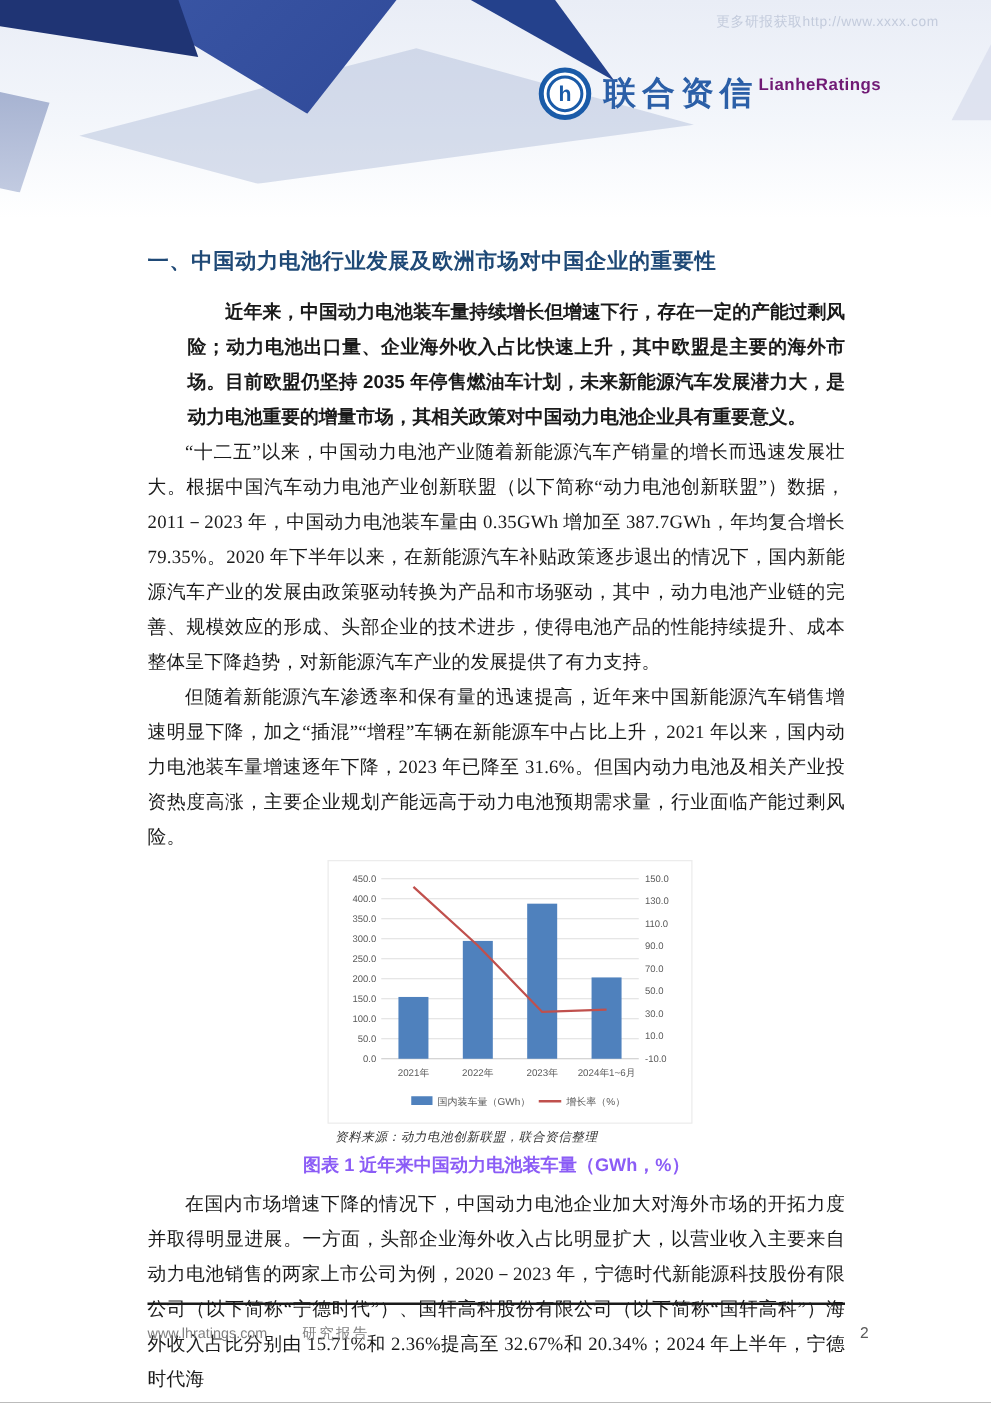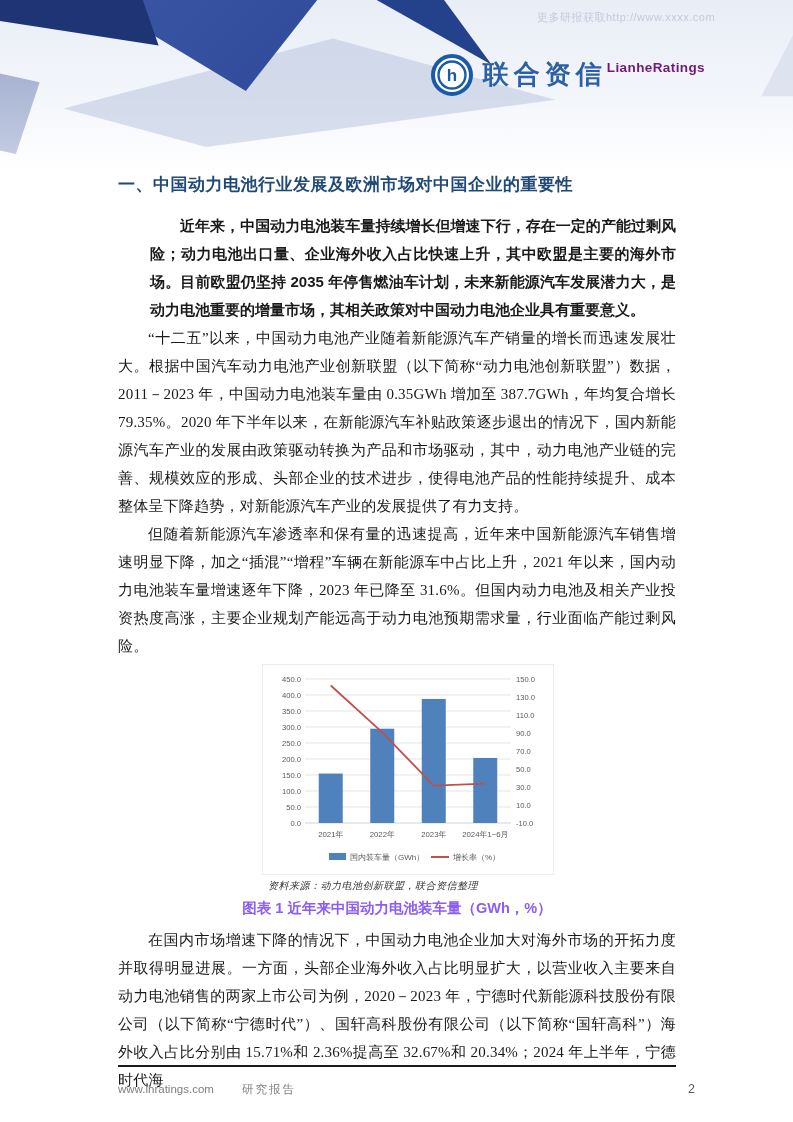--- a/index.html
+++ b/index.html
@@ -19,44 +19,44 @@
   .sh-c{background:#24418C;clip-path:polygon(47.5% 0,56% 0,62% 37%);}
   .sh-d{background:#AEBAD6;opacity:.45;
     clip-path:polygon(8% 62%,42% 22%,70% 57%,26% 84%);}
   .sh-e{background:linear-gradient(180deg,#8E9DC3 0%,#C9D1E5 100%);
     clip-path:polygon(0 42%,5% 47%,2% 88%,0 86%);}
   .sh-f{background:#D9DEED;opacity:.8;
     clip-path:polygon(96% 55%,100% 20%,100% 55%);}
   
   .watermark{position:absolute;top:10px;right:6px;width:250px;
     font-family:"Liberation Sans",sans-serif;font-size:11px;color:#C3CBDC;
-    letter-spacing:.5px;text-align:left;}
+    letter-spacing:.5px;text-align:center;}
   
   .logo{position:absolute;top:52px;right:88px;display:flex;align-items:center;gap:8px;}
   .logo-text{display:flex;line-height:1.05;}
   .logo-cn{font-family:"Liberation Sans",sans-serif;font-weight:bold;
     font-size:26px;color:#2B5FA7;letter-spacing:5px;}
   .logo-en{font-family:"Liberation Sans",sans-serif;font-weight:bold;
     font-size:13.5px;color:#701a75;letter-spacing:.4px;}
   
-  .content{position:absolute;top:173px;left:118px;width:558px;}
+  .content{position:absolute;top:197px;left:118px;width:558px;}
   h1.sec{margin:0 0 16px 0;font-family:"Liberation Sans",sans-serif;
     font-weight:bold;font-size:17px;color:#1F4976;letter-spacing:.5px;}
   p.body{margin:0;font-size:15px;line-height:28px;text-align:justify;
     text-indent:2em;letter-spacing:.2px;}
   p.body.bold{font-weight:bold;font-family:"Liberation Sans",sans-serif;letter-spacing:0;margin-left:32px;}
   
   .figure{margin:6px 0 0 144px;width:292px;}
   .chart-box{width:292px;height:211px;background:#fff;border:1px solid #ECECEC;box-sizing:border-box;}
   .src-note{margin:4px 0 0 6px;font-style:italic;font-size:10px;color:#333;
     letter-spacing:.5px;white-space:nowrap;}
   .fig-caption{margin:6px 0 8px 0;text-align:center;
     font-family:"Liberation Sans",sans-serif;font-weight:bold;font-size:14.5px;color:#8b5cf6;}
   
-  .footer{position:absolute;left:118px;right:98px;bottom:25px;}
+  .footer{position:absolute;left:118px;right:98px;bottom:48px;}
   .footer-line{height:2px;background:#1a1a1a;margin-right:19px;}
   .footer-row{display:flex;align-items:baseline;margin-top:15px;
     font-family:"Liberation Sans",sans-serif;font-size:11.5px;color:#7f7f7f;}
   .footer-row .doc{margin-left:28px;letter-spacing:2px;}
   .footer-row .pg{margin-left:auto;font-size:12.5px;color:#595959;}
   
   .chart-box svg text{font-family:"Liberation Sans","DejaVu Sans",sans-serif;}
 </style>
 </head>
 <body>

